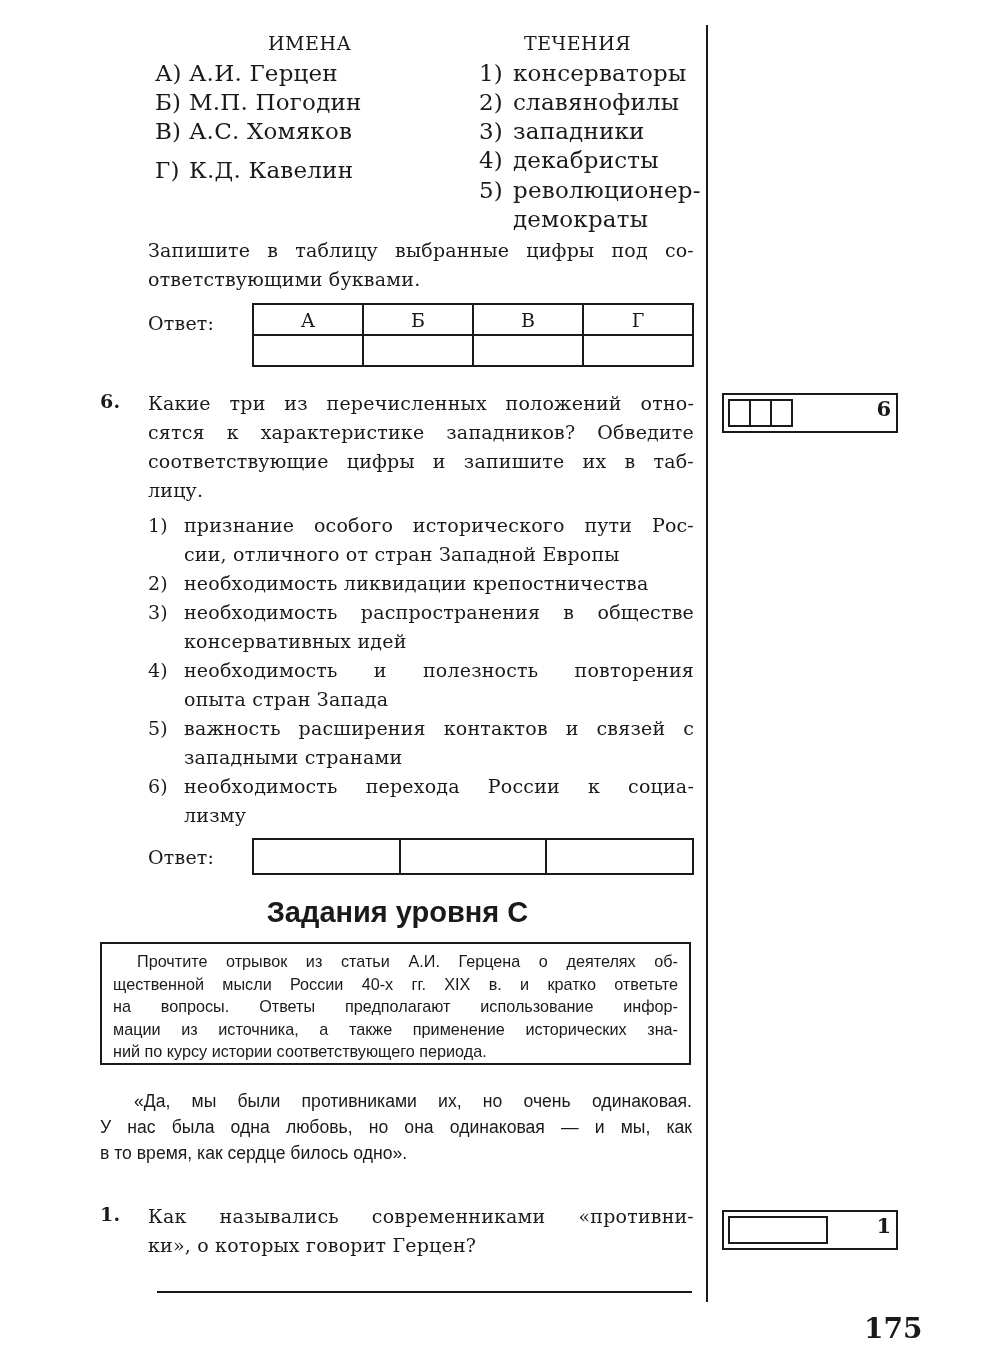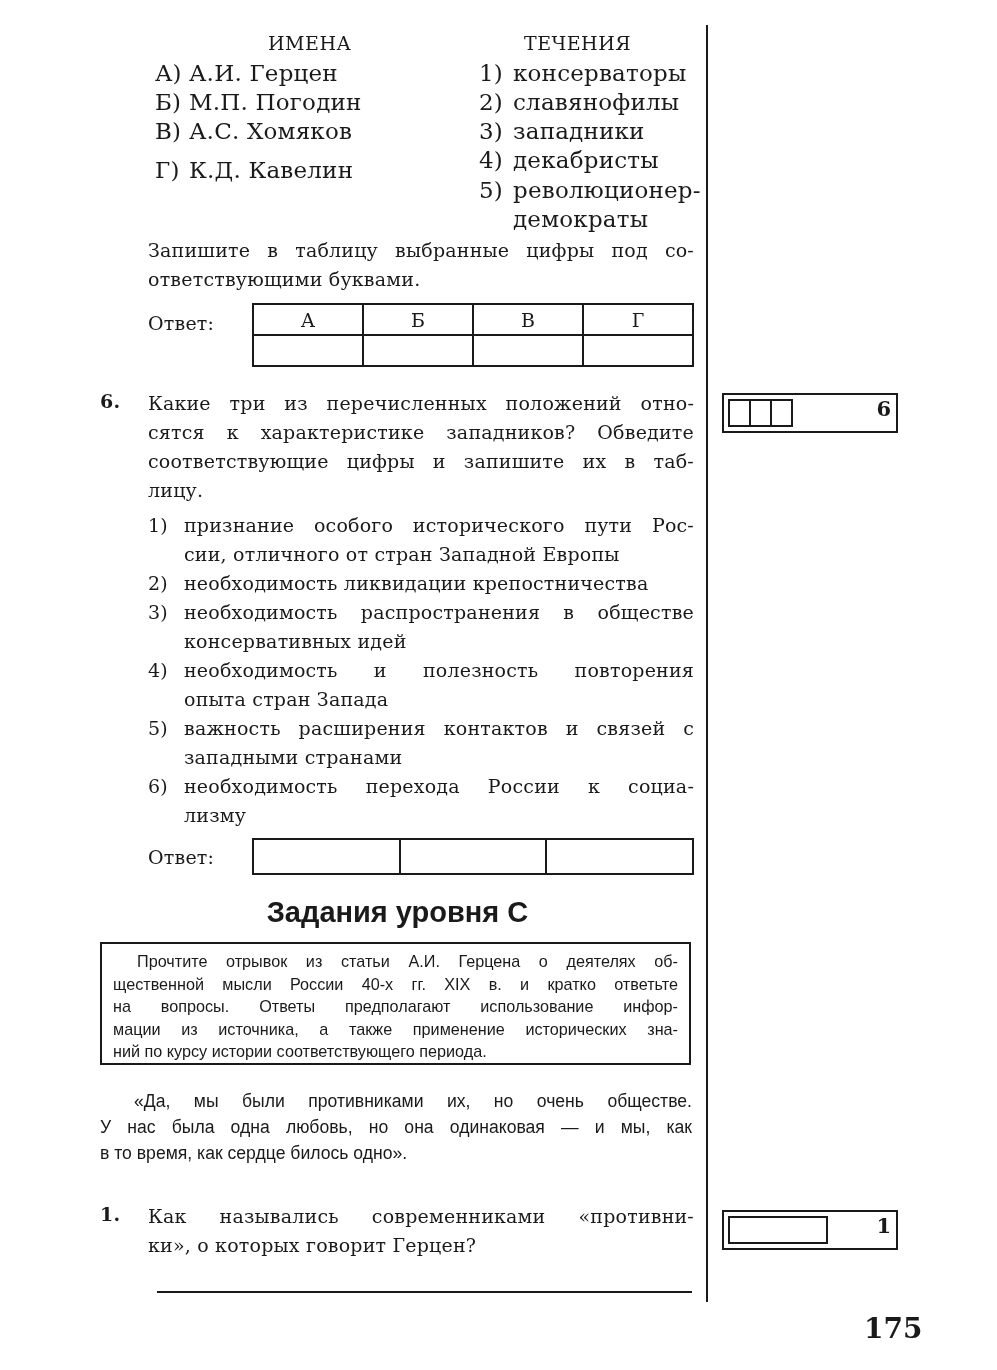--- a/index.html
+++ b/index.html
@@ -279,21 +279,21 @@
 
 <div class="instruction-box">
   <div style="text-align-last:justify;"><span class="indent"></span><span>Прочтите отрывок из статьи А.И. Герцена о деятелях об-</span></div>
   <div style="text-align-last:justify;">щественной мысли России 40-х гг. XIX в. и кратко ответьте</div>
   <div style="text-align-last:justify;">на вопросы. Ответы предполагают использование инфор-</div>
   <div style="text-align-last:justify;">мации из источника, а также применение исторических зна-</div>
   <div>ний по курсу истории соответствующего периода.</div>
 </div>
 
 <div class="quote">
-  <div style="text-align-last:justify;"><span class="indent"></span><span>«Да, мы были противниками их, но очень обществе.</span></div>
+  <div style="text-align-last:justify;"><span class="indent"></span><span>«Да, мы были противниками их, но очень одинаковая.</span></div>
   <div style="text-align-last:justify;">У нас была одна любовь, но она одинаковая — и мы, как</div>
   <div>в то время, как сердце билось одно».</div>
 </div>
 
 <div class="q-num serif" style="left:100px; top:1203px;">1.</div>
 <div class="para serif" style="left:148px; top:1202px; width:546px;">
   <div style="text-align-last:justify;">Как назывались современниками «противни-</div>
   <div>ки», о которых говорит Герцен?</div>
 </div>
 <div class="answer-line"></div>

